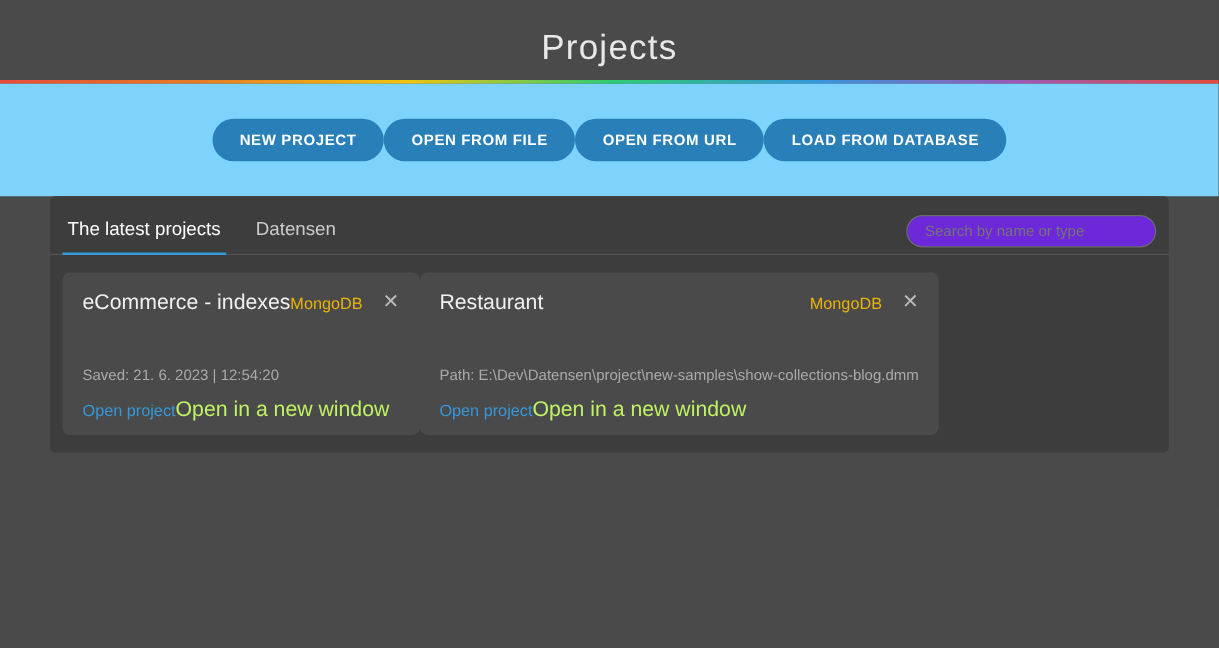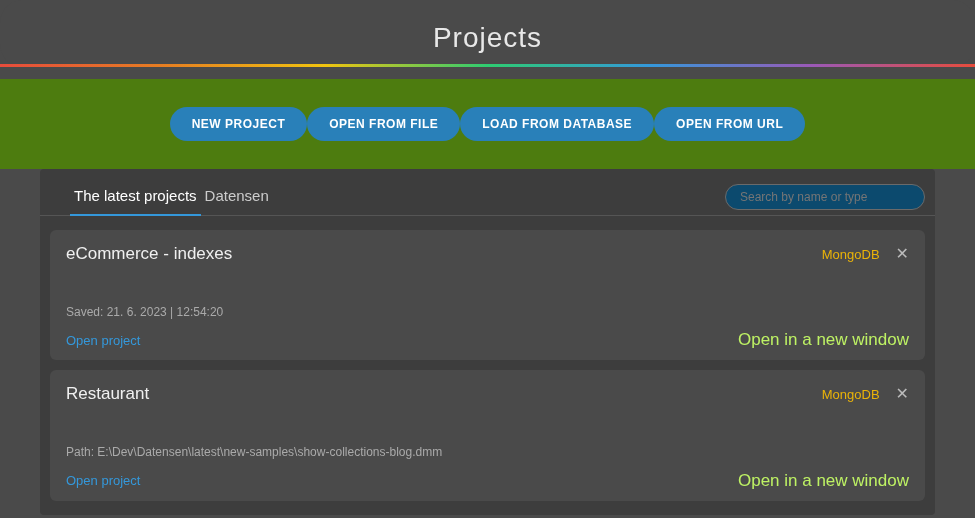--- a/index.html
+++ b/index.html
@@ -31,22 +31,21 @@
       height: 3px;
       width: 100%;
       background: linear-gradient(to right, #e74c3c, #e67e22, #f1c40f, #2ecc71, #3498db, #9b59b6, #e74c3c);
       margin-top: 10px;
     }
 
     .toolbar {
       display: flex;
       justify-content: center;
       padding: 28px 0 28px 0;
-      background-color: #4d7c0f;
-      margin-top: 12px;
+      background-color: #7dd3fc;
     }
 
     .toolbar-btn {
       background-color: #2980b9;
       color: #fff;
       border: none;
       border-radius: 20px;
       padding: 10px 22px;
       font-size: 12px;
       font-weight: 600;
@@ -65,53 +64,52 @@
       display: flex;
       align-items: center;
       justify-content: space-between;
       padding: 10px 10px 0 10px;
       border-bottom: 1px solid #555;
     }
 
     .tabs-left {
       display: flex;
       align-items: flex-end;
-      margin-left: 20px;
+      gap: 20px;
     }
 
     .tab {
       padding: 8px 4px 10px 4px;
       font-size: 15px;
       cursor: pointer;
       color: #ccc;
       border-bottom: 2px solid transparent;
       margin-bottom: -1px;
     }
 
     .tab.active {
       color: #fff;
       border-bottom: 2px solid #3498db;
     }
 
     .search-box {
-      background-color: #0c4a6e;
+      background-color: #6d28d9;
       border: 1px solid #6a6a6a;
       border-radius: 14px;
       padding: 5px 14px;
       color: #aaa;
       font-size: 12px;
       width: 200px;
       outline: none;
     }
 
     .project-list {
       padding: 14px 10px 14px 10px;
       display: flex;
-      flex-direction: column;
-      gap: 10px;
+      flex-direction: row;
     }
 
     .project-card {
       background-color: #4a4a4a;
       border-radius: 6px;
       padding: 14px 16px 10px 16px;
     }
 
     .project-card-header {
       display: flex;
@@ -149,21 +147,21 @@
 
     .project-meta {
       font-size: 12px;
       color: #aaa;
       line-height: 1.7;
       margin-top: 38px;
     }
 
     .project-actions {
       display: flex;
-      justify-content: space-between;
+      justify-content: flex-start;
       align-items: center;
       margin-top: 8px;
     }
 
     .open-project-link {
       color: #3498db;
       font-size: 13px;
       cursor: pointer;
       text-decoration: none;
     }
@@ -179,22 +177,22 @@
 <body>
 
 <div class="header">
   <h1>Projects</h1>
   <div class="rainbow-bar"></div>
 </div>
 
 <div class="toolbar">
   <button class="toolbar-btn">NEW PROJECT</button>
   <button class="toolbar-btn">OPEN FROM FILE</button>
+  <button class="toolbar-btn">OPEN FROM URL</button>
   <button class="toolbar-btn">LOAD FROM DATABASE</button>
-  <button class="toolbar-btn">OPEN FROM URL</button>
 </div>
 
 <div class="content">
   <div class="tabs-row">
     <div class="tabs-left">
       <div class="tab active">
         <span>The latest projects</span>
       </div>
       <div class="tab">
         <span>Datensen</span>
@@ -224,21 +222,21 @@
 
     <div class="project-card">
       <div class="project-card-header">
         <span class="project-name">Restaurant</span>
         <div class="project-db-row">
           <span class="project-db">MongoDB</span>
           <button class="close-btn">✕</button>
         </div>
       </div>
       <div class="project-meta">
-        <div>Path: E:\Dev\Datensen\latest\new-samples\show-collections-blog.dmm</div>
+        <div>Path: E:\Dev\Datensen\project\new-samples\show-collections-blog.dmm</div>
       </div>
       <div class="project-actions">
         <a class="open-project-link">Open project</a>
         <a class="open-new-window-link">Open in a new window</a>
       </div>
     </div>
 
   </div>
 </div>
 

